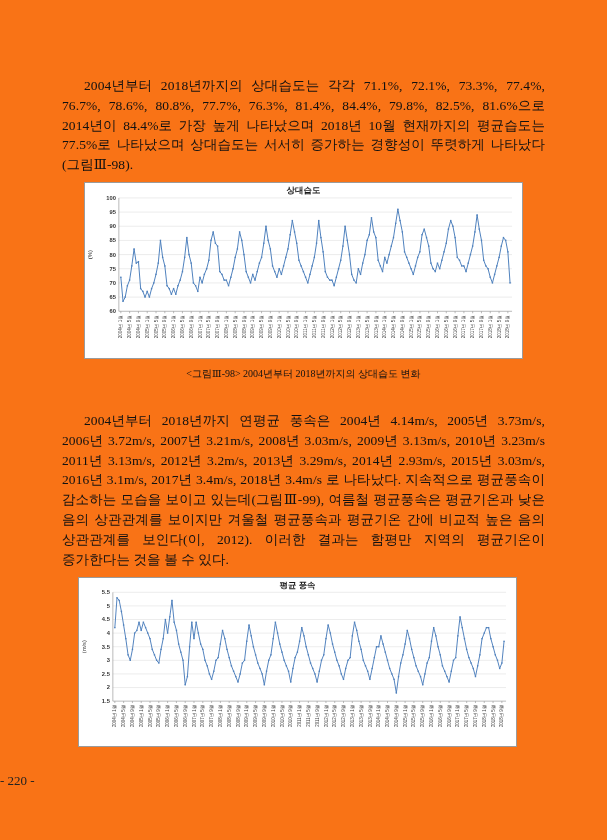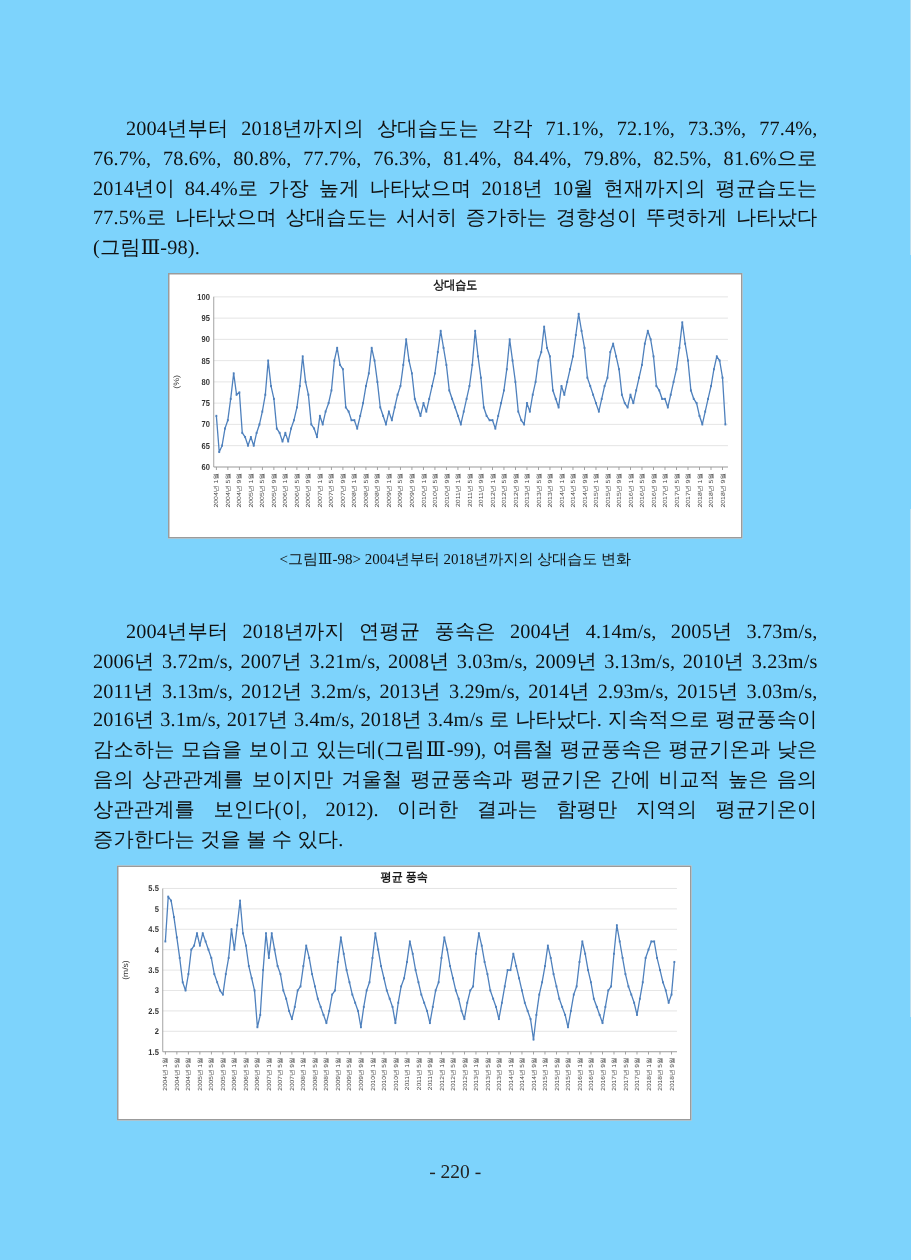--- a/index.html
+++ b/index.html
@@ -1,37 +1,37 @@
 <!DOCTYPE html>
 <html><head>
 <meta charset="utf-8">
 <style>
   html,body{margin:0;padding:0;background:#e8e8e8;}
   .page{
-    position:relative;width:607px;height:840px;margin:0 auto;background:#7dd3fc;
+    position:relative;width:607px;height:840px;margin:0 auto;background:#f97316;
     font-family:"Liberation Serif","DejaVu Serif",serif;color:#111;
     box-sizing:border-box;padding:76px 62px 0 62px;overflow:hidden;
   }
   .body-par{
     margin:0;font-size:13.5px;line-height:19.8px;text-align:justify;
     text-indent:22px;word-break:keep-all;letter-spacing:0.1px;
   }
   .par2{margin-top:28px;}
   .figure-box{
-    width:383px;margin:7px auto 0 auto;border:1px solid #9b9b9b;
+    width:439px;margin:7px auto 0 auto;border:1px solid #9b9b9b;
     background:#ffffff;box-sizing:border-box;
   }
   .figure-box svg{display:block;width:100%;}
   .fig2{margin-top:8px;margin-left:16px;}
   .caption{
     margin:5px 0 0 0;text-align:center;font-size:10px;line-height:19px;
     word-break:keep-all;
   }
   .page-number{
-    position:absolute;left:0;right:0;top:773px;text-align:center;
+    position:absolute;left:0;right:0;top:773px;text-align:left;
     font-size:13px;color:#222;
   }
   
   .c-title{font:bold 8.5px "Liberation Sans","DejaVu Sans",sans-serif;fill:#1a1a1a;}
   .c-ytick{font:bold 5.8px "Liberation Sans","DejaVu Sans",sans-serif;fill:#333;}
   .c-xtick{font:4.6px "Liberation Sans","DejaVu Sans",sans-serif;fill:#444;}
   .c-ylab{font:6px "Liberation Sans","DejaVu Sans",sans-serif;fill:#333;}
   .c-grid{stroke:#d9d9d9;stroke-width:0.5;}
   .c-axis{stroke:#9a9a9a;stroke-width:0.7;fill:none;}
   .c-line{stroke:#4f81bd;stroke-width:1;fill:none;stroke-linejoin:round;}

